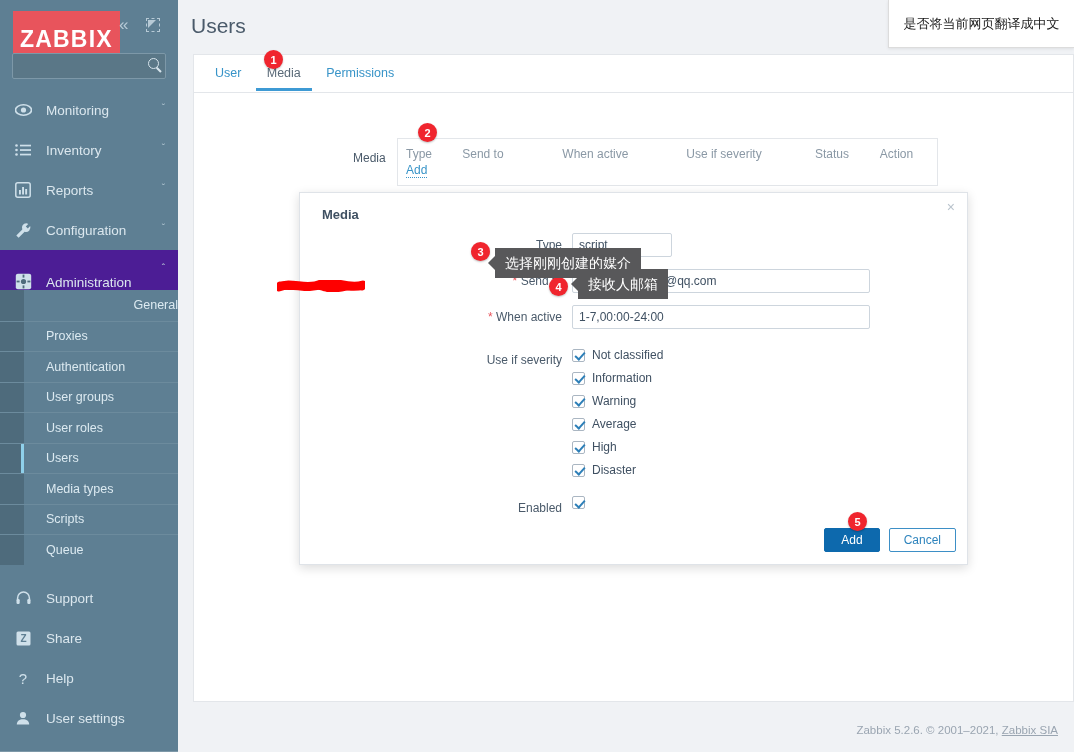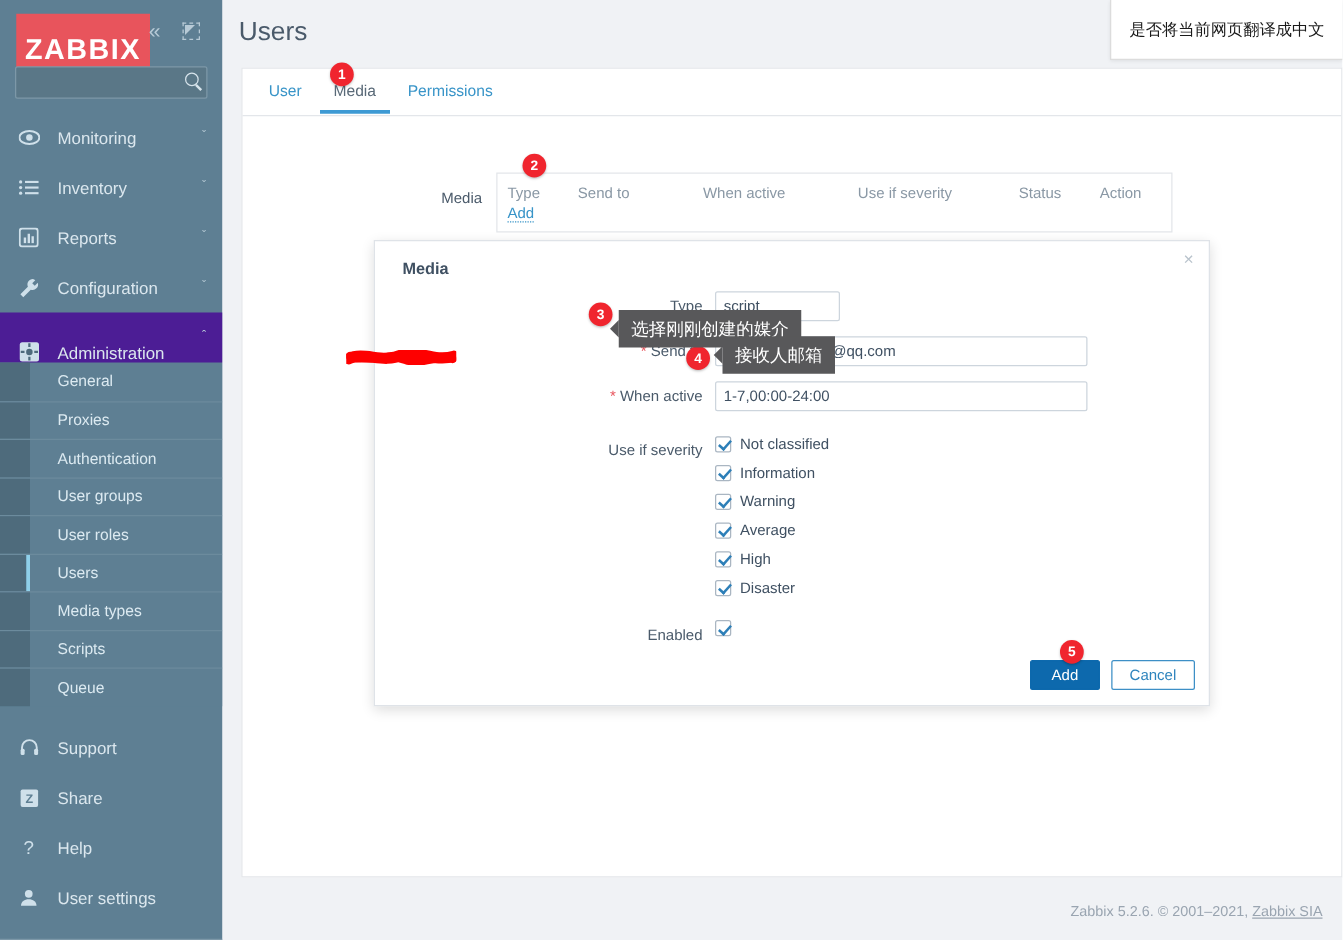--- a/index.html
+++ b/index.html
@@ -97,21 +97,21 @@
 
   .sub-list { background: #5e7f93; }
   .sub-item {
     position: relative;
     height: 30.5px; display: flex; align-items: center;
     padding-left: 46px;
     color: #dceaf1; font-size: 12.5px;
     border-top: 1px solid #6c8b9d;
     cursor: pointer;
   }
-  .sub-item:first-child { border-top: none; }
+  .sub-item:first-child { border-top: none; justify-content: flex-end; }
   .sub-gutter {
     position: absolute; left: 0; top: 0;
     width: 24px; height: 100%;
     background: #4e6b7c;
   }
   .sub-item.selected .sub-gutter::after {
     content: ""; position: absolute;
     right: 0; top: 0; width: 3px; height: 100%;
     background: #8fd0ea;
   }

